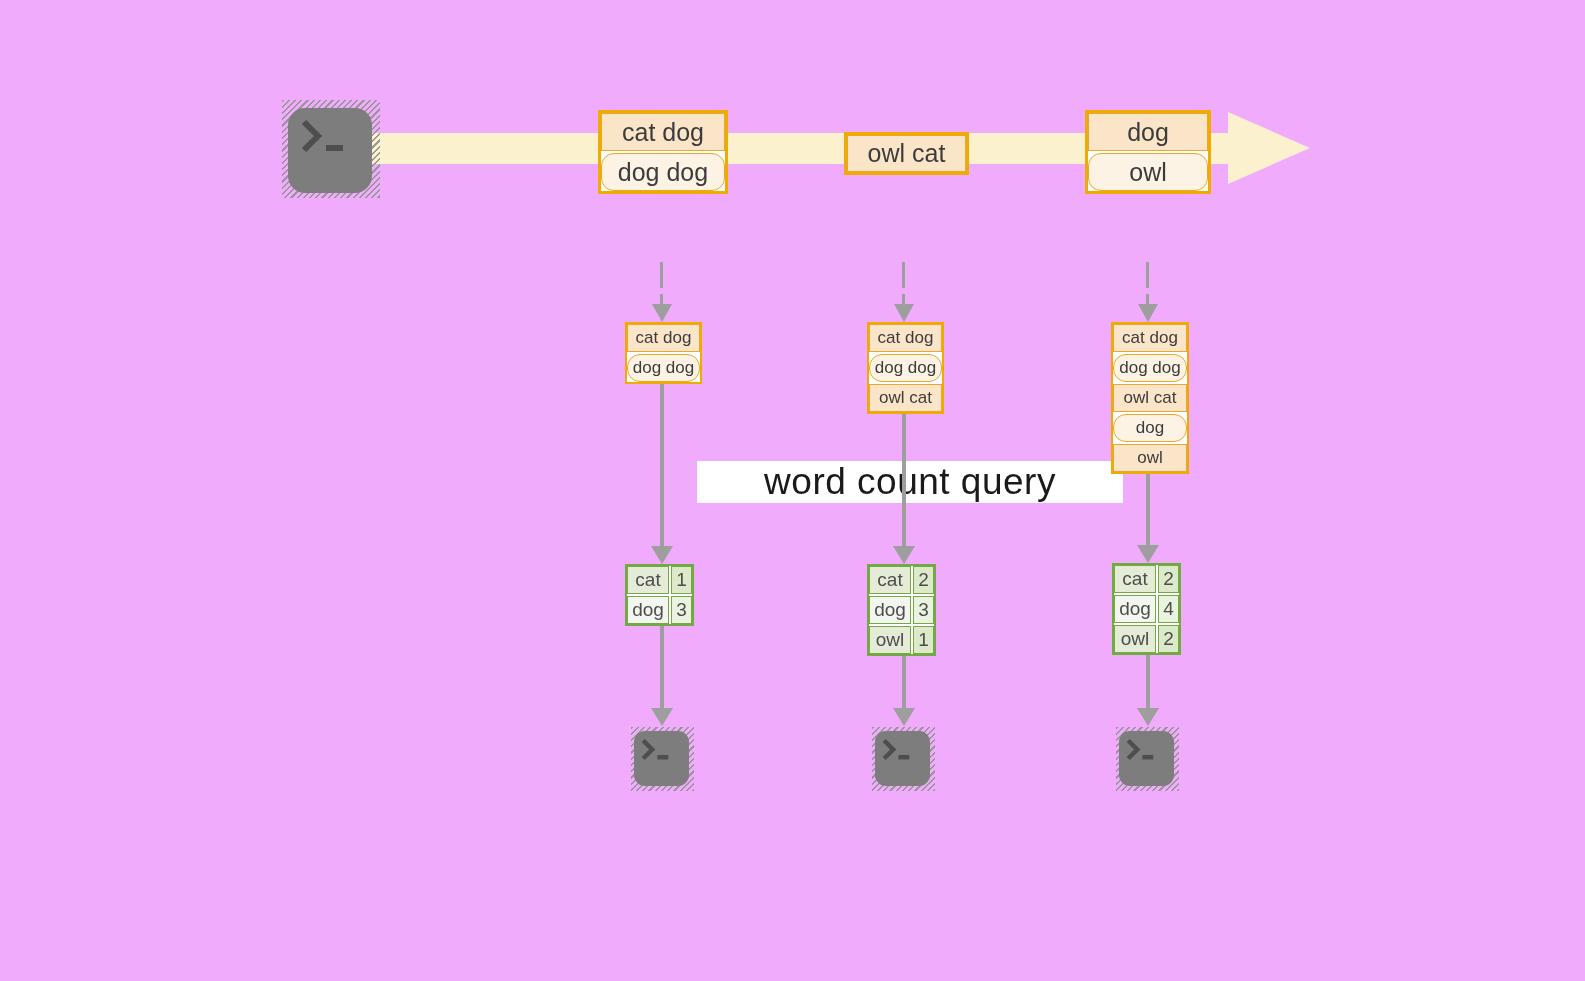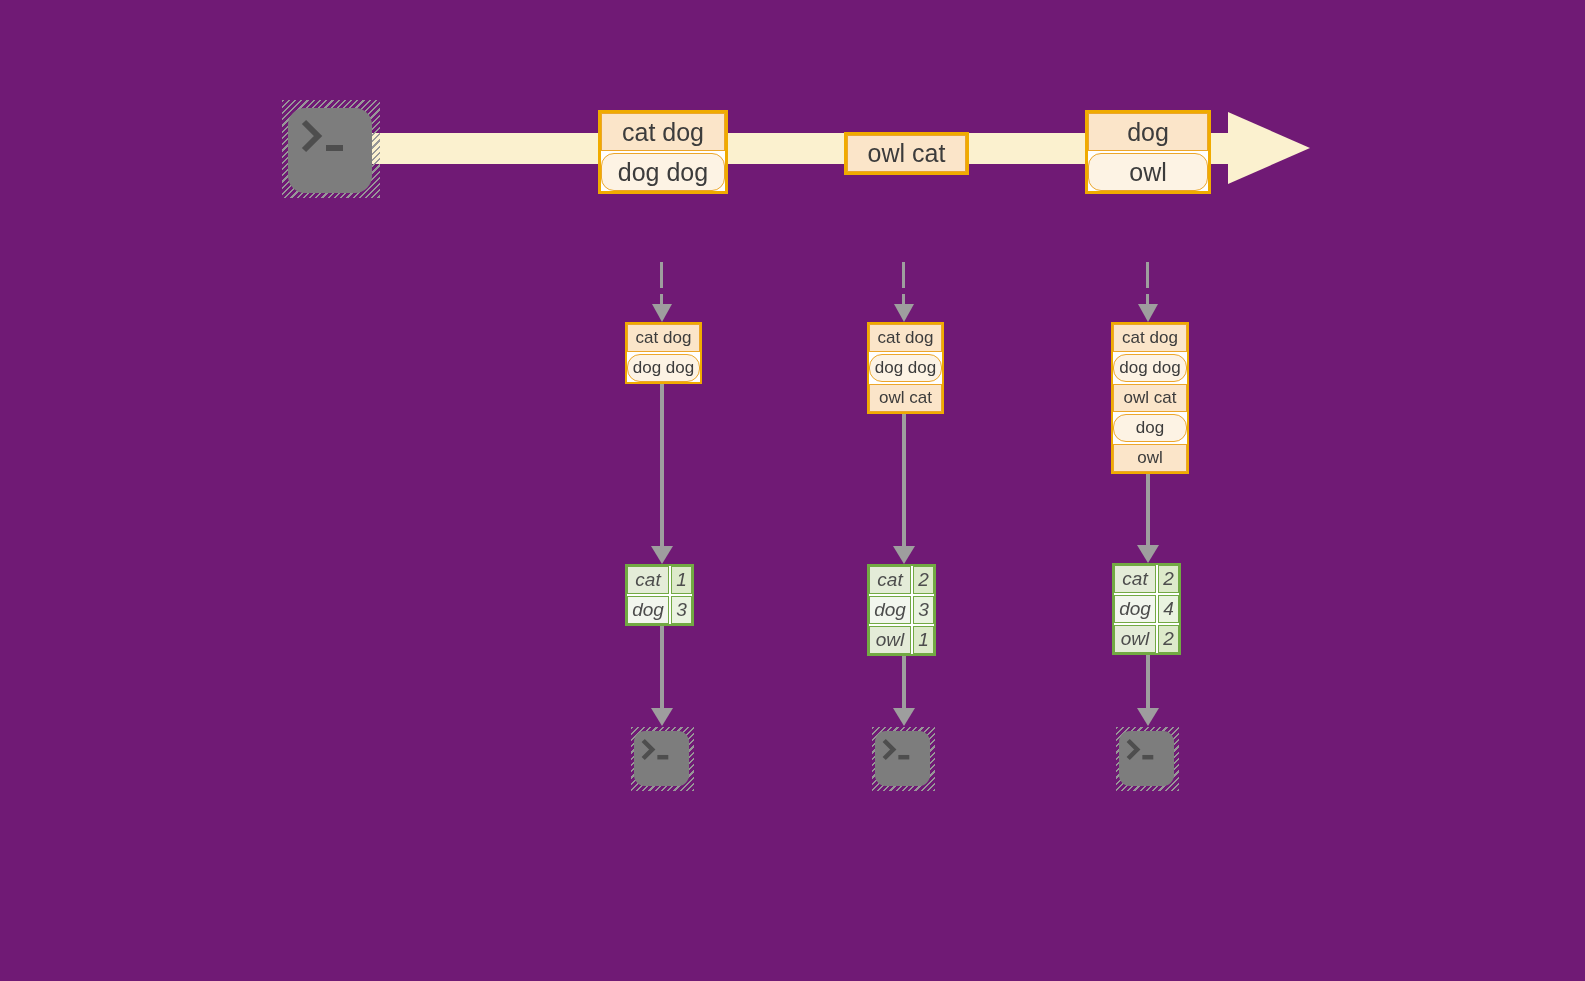--- a/index.html
+++ b/index.html
@@ -1,17 +1,17 @@
 <!DOCTYPE html>
 <html><head>
 <meta charset="utf-8">
 <style>
   html,body{margin:0;padding:0;background:#000;}
   .canvas{
-    position:relative;width:1585px;height:981px;background:#701a75;overflow:hidden;
+    position:relative;width:1585px;height:981px;background:#f0abfc;overflow:hidden;
     font-family:"Liberation Sans", sans-serif;color:#3c3c3c;
   }
   
   .term{position:absolute;background:repeating-linear-gradient(135deg,#979797 0 1.6px,transparent 1.6px 4.4px);z-index:2;}
   .term-body{position:absolute;background:#7d7d7d;}
   .term-lg .term-body{left:6px;top:8px;width:84px;height:85px;border-radius:17px;}
   .term-sm .term-body{left:3px;top:4px;width:55px;height:55px;border-radius:11px;}
   .glyph{position:absolute;}
   .term-lg .glyph{left:11px;top:9px;}
   .term-sm .glyph{left:6px;top:6px;}
@@ -34,21 +34,21 @@
     border-left:11px solid transparent;border-right:11px solid transparent;border-top:18px solid #9e9e9e;}
   .tri.sm{border-left-width:10px;border-right-width:10px;border-top-width:18px;}
   
   .query-band{position:absolute;left:697px;top:461px;width:426px;height:42px;background:#ffffff;z-index:1;
     display:flex;align-items:center;justify-content:center;}
   .query-band span{font-size:37px;font-weight:300;color:#1a1a1a;letter-spacing:0.5px;}
   
   .gtable{position:absolute;display:grid;grid-template-columns:42px 21px;gap:2px;
     background:#fff;border:2px solid #72a943;z-index:3;}
   .gtable .gcell{height:26px;display:flex;align-items:center;justify-content:center;
-    border:1px solid #72a943;font-size:19px;color:#4d4d4d;font-style:italic;}
+    border:1px solid #72a943;font-size:19px;color:#4d4d4d;}
   .g-dark-w{background:#e4ecd8;}
   .g-dark-n{background:#ddeaca;}
   .g-light-w{background:#f2f6ee;}
   .g-light-n{background:#eaf3e0;}
 </style>
 </head>
 <body>
 
 <div class="canvas">
 
@@ -102,20 +102,23 @@
   </div>
 
   <div class="obox small" style="left:1111px;top:322px;width:74px;">
     <div class="ocell peach">cat dog</div>
     <div class="ocell cream">dog dog</div>
     <div class="ocell peach">owl cat</div>
     <div class="ocell cream">dog</div>
     <div class="ocell peach">owl</div>
   </div>
 
+  <div class="query-band">
+    <span>word count query</span>
+  </div>
 
   <div class="vline" style="left:660px;top:384px;width:4px;height:162px;"></div>
   <div class="tri" style="left:651px;top:546px;"></div>
 
   <div class="vline" style="left:902px;top:414px;width:4px;height:132px;"></div>
   <div class="tri" style="left:893px;top:546px;"></div>
 
   <div class="vline" style="left:1146px;top:474px;width:4px;height:71px;"></div>
   <div class="tri" style="left:1137px;top:545px;"></div>
 

